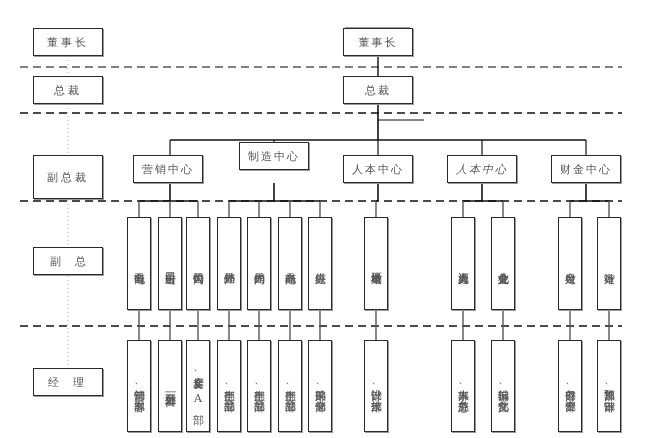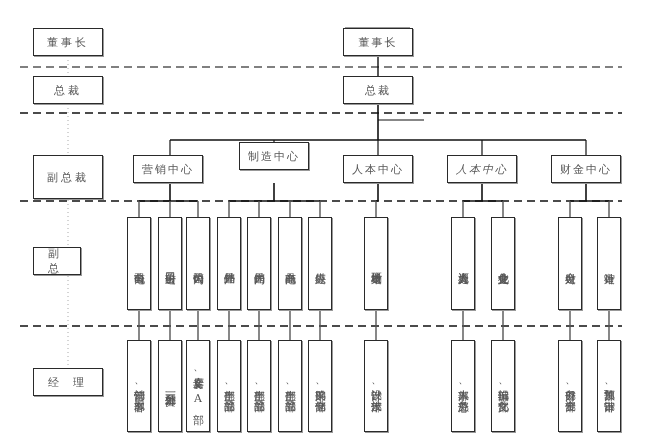--- a/index.html
+++ b/index.html
@@ -85,21 +85,21 @@
         <line x1="463" y1="310" x2="463" y2="340" stroke="#555" stroke-width="1.4"></line>
         <line x1="503" y1="310" x2="503" y2="340" stroke="#555" stroke-width="1.4"></line>
         <line x1="570" y1="310" x2="570" y2="340" stroke="#555" stroke-width="1.4"></line>
         <line x1="609" y1="310" x2="609" y2="340" stroke="#555" stroke-width="1.4"></line>
       </g>
   </svg>
 
   <div class="box level-label" style="left:33px;top:28px;width:70px;height:28px;">董事长</div>
   <div class="box level-label" style="left:33px;top:76px;width:70px;height:28px;">总裁</div>
   <div class="box level-label" style="left:33px;top:155px;width:70px;height:44px;">副总裁</div>
-  <div class="box level-label wide-gap" style="left:33px;top:247px;width:48px;height:28px;">副总</div>
+  <div class="box level-label wide-gap" style="left:33px;top:247px;width:70px;height:28px;">副总</div>
   <div class="box level-label wide-gap" style="left:33px;top:368px;width:70px;height:28px;padding-left:10px;">经理</div>
 
   <div class="box" style="left:343px;top:28px;width:70px;height:28px;">董事长</div>
   <div class="box" style="left:343px;top:76px;width:70px;height:28px;">总裁</div>
 
   <div id="centers">
       <div class="box" style="left: 133px; top: 155px; width: 70px; height: 28px;">营销中心</div>
       <div class="box" style="left: 239px; top: 142px; width: 70px; height: 28px;">制造中心</div>
       <div class="box" style="left: 343px; top: 155px; width: 70px; height: 28px;">人本中心</div>
       <div class="box" style="left: 447px; top: 155px; width: 70px; height: 28px; font-style: italic;">人本中心</div>

